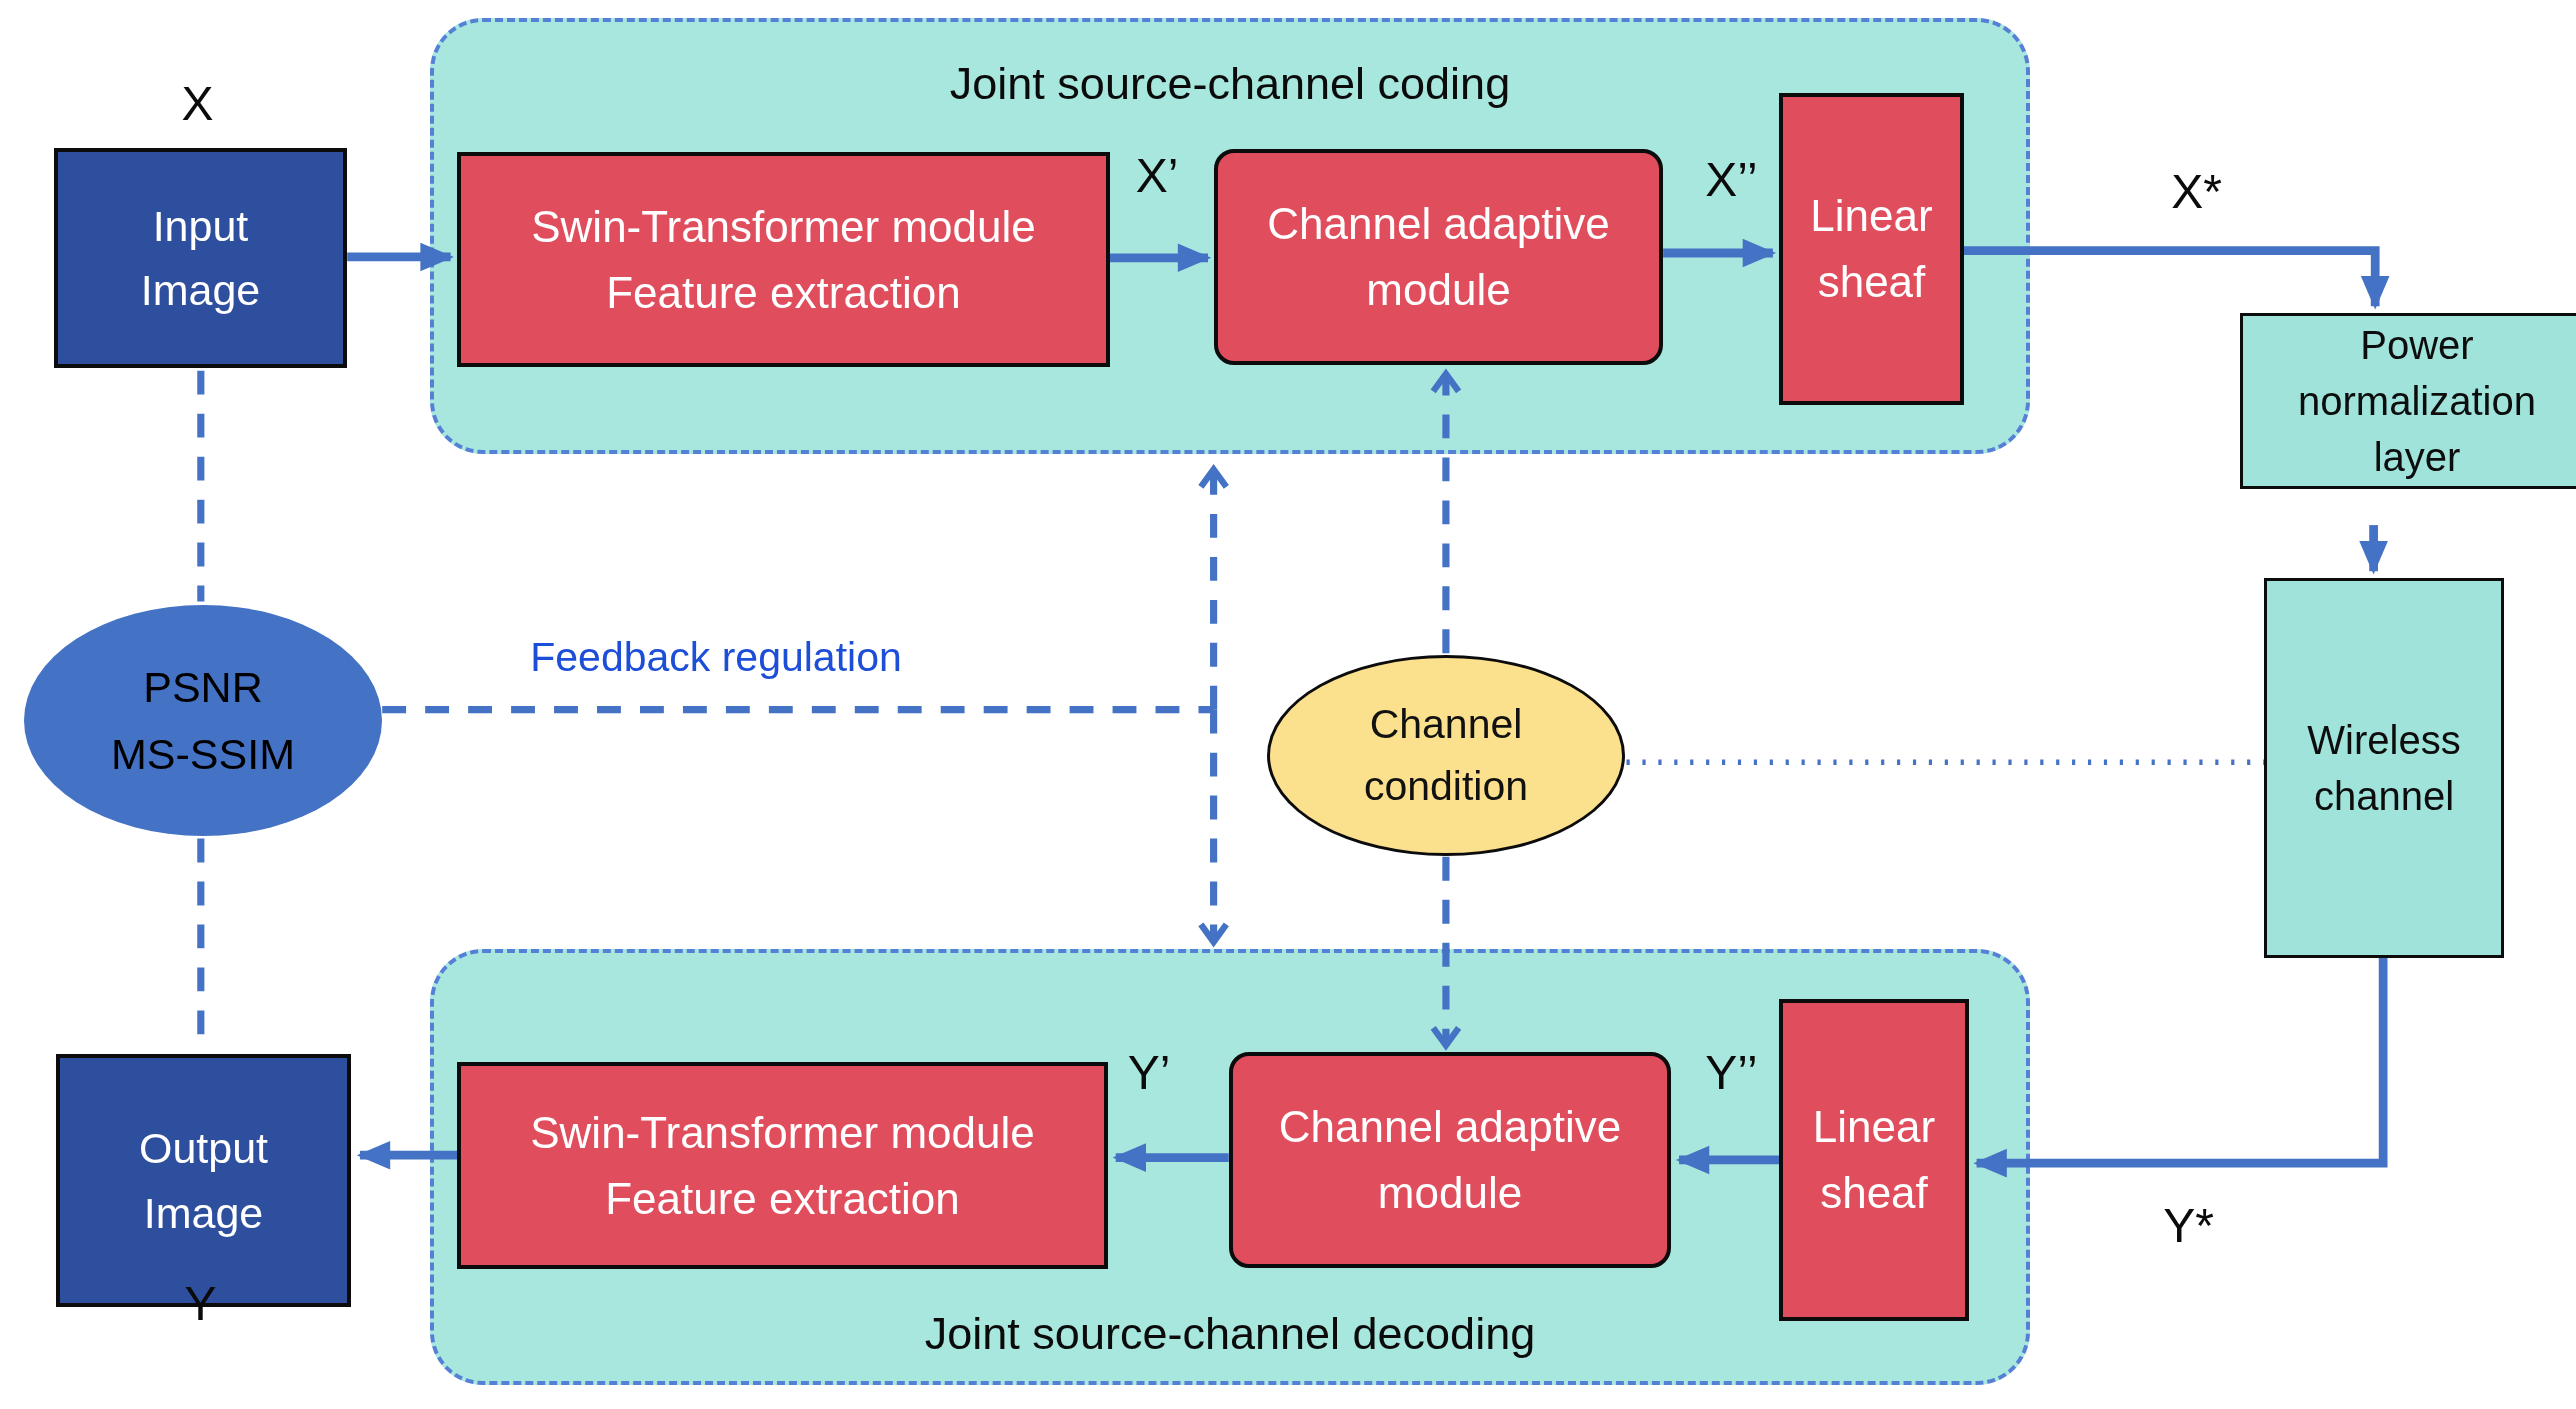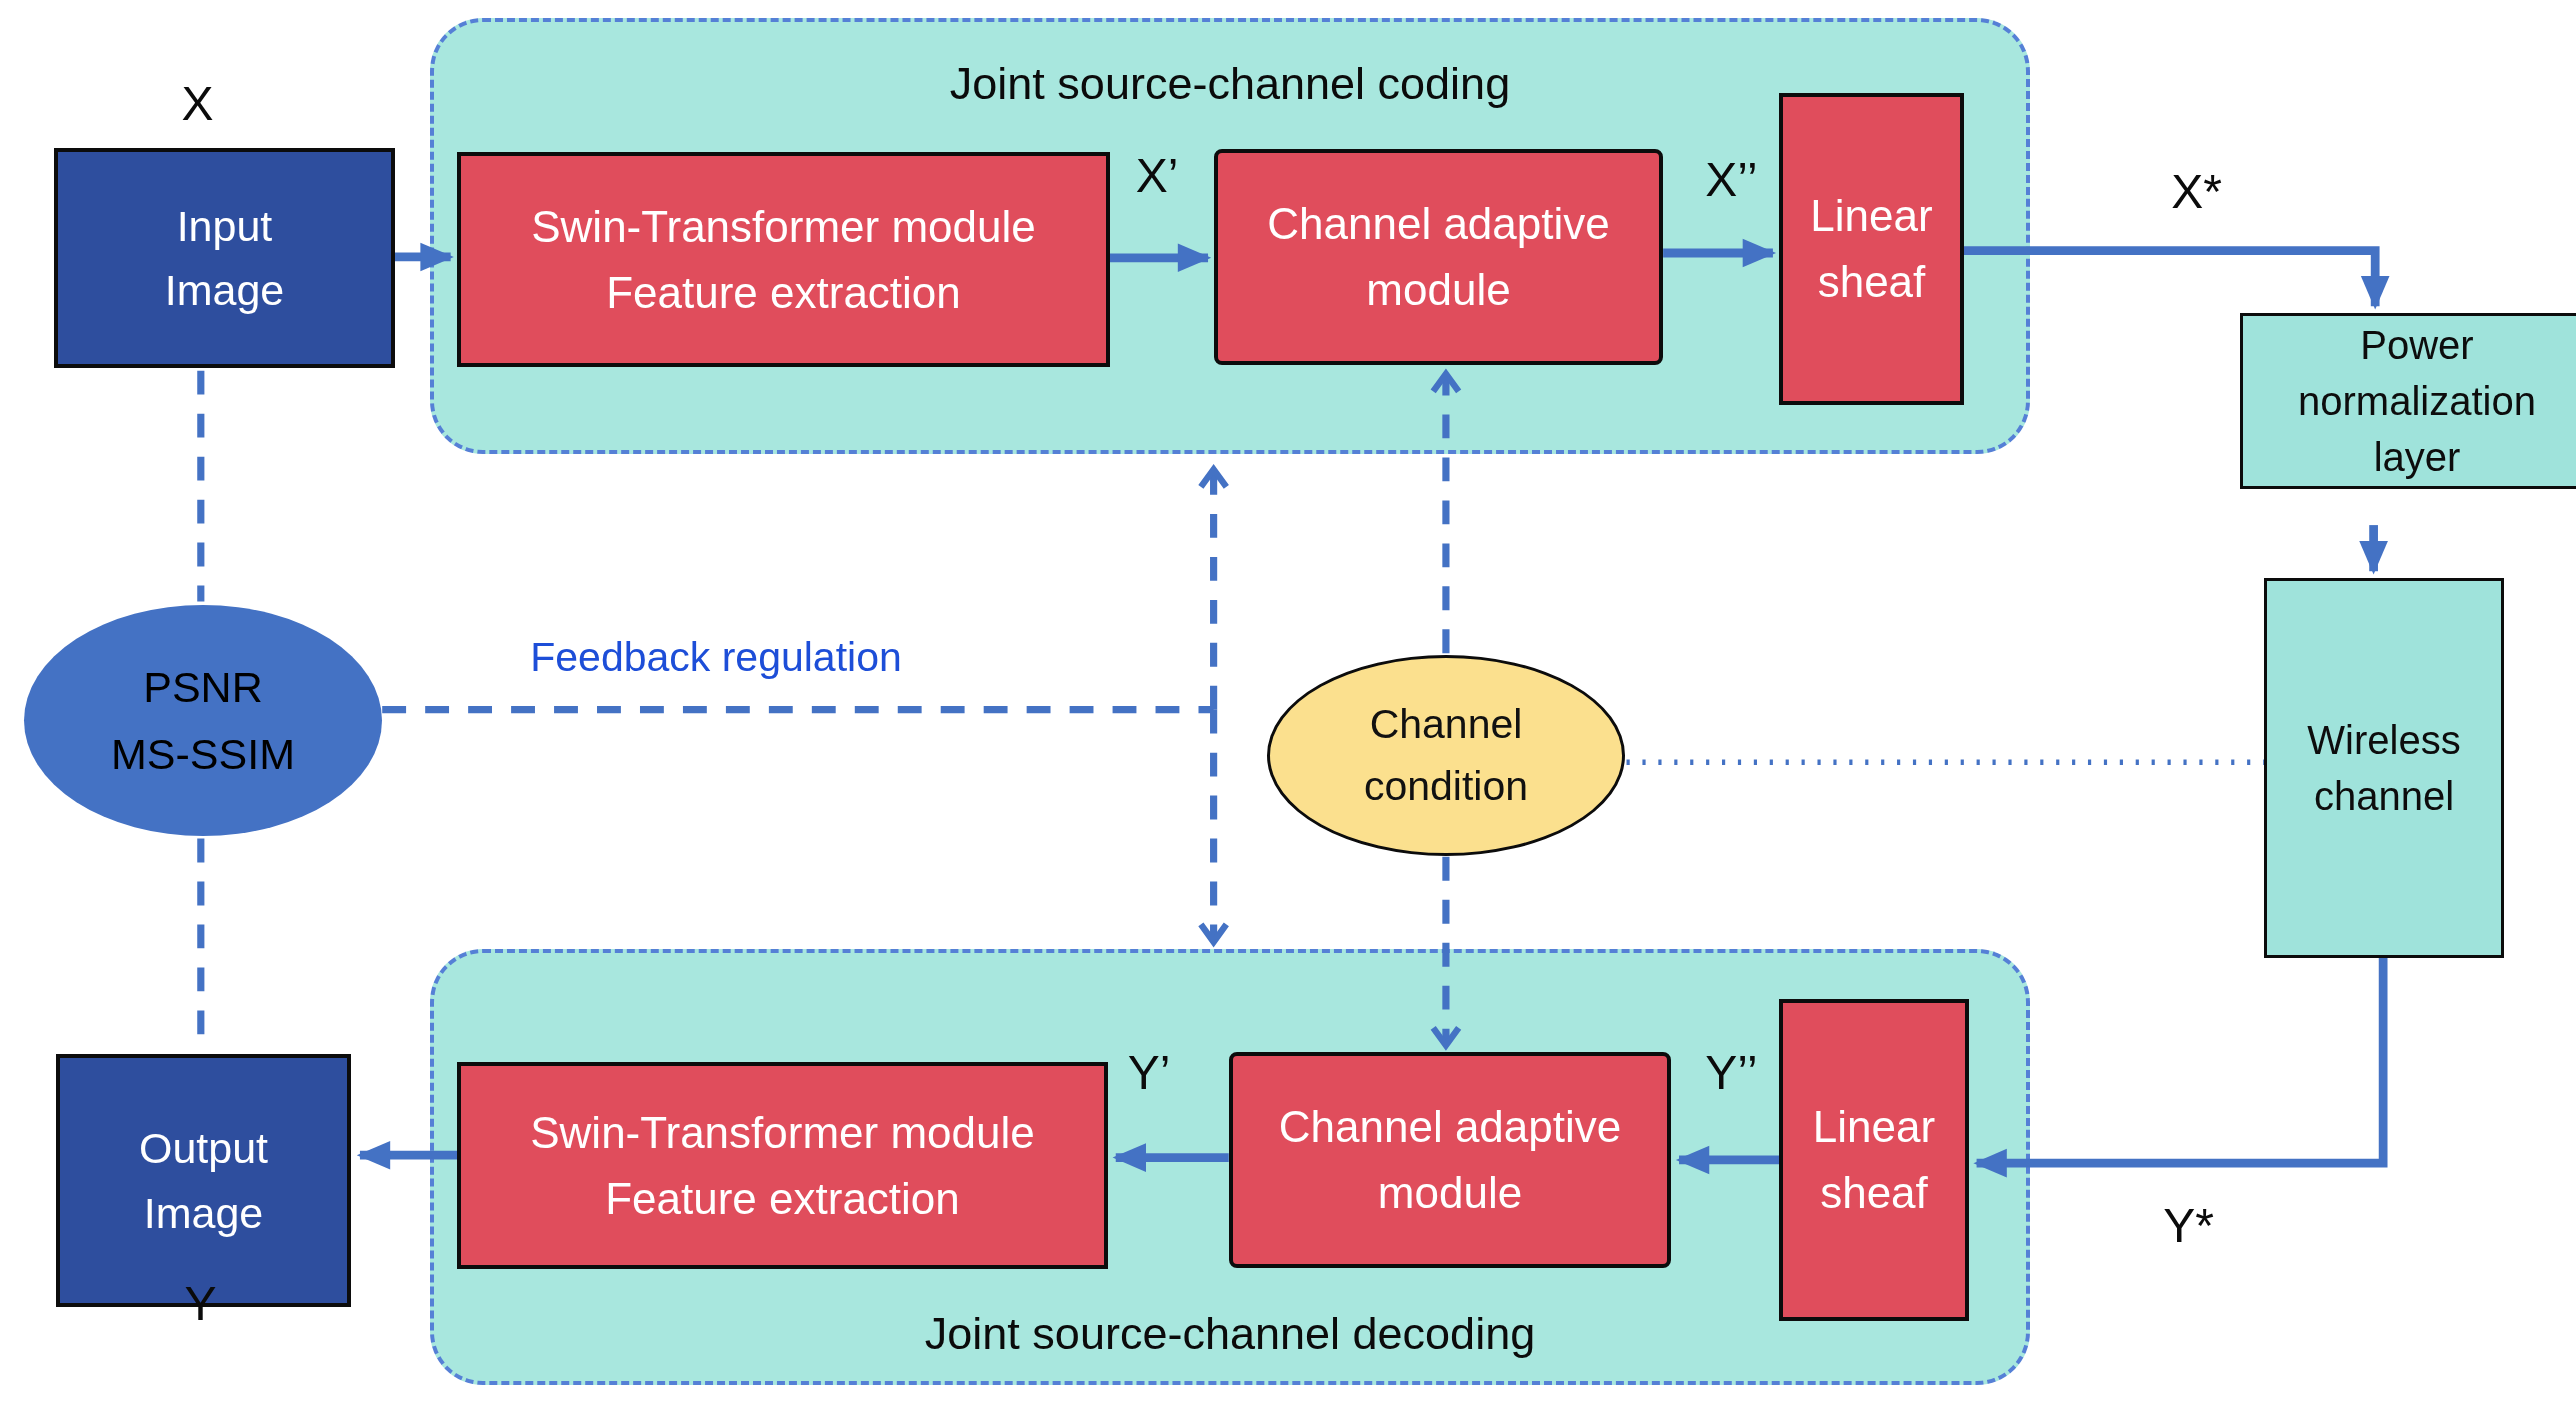--- a/index.html
+++ b/index.html
@@ -14,21 +14,21 @@
   }
   
   svg.wires{position:absolute;left:0;top:0;z-index:2;}
   
   .node{
     position:absolute;display:flex;align-items:center;justify-content:center;
     text-align:center;white-space:pre-line;z-index:3;box-sizing:border-box;
   }
   .blue{background:#2E4E9E;border:4px solid #0c0c0c;color:#ffffff;font-size:43px;line-height:1.5;}
   .red{background:#E04D5C;border:4px solid #0c0c0c;color:#ffffff;font-size:44px;line-height:1.5;}
-  .rounded{border-radius:8px;}
+  .rounded{border-radius:20px;}
   .tealbox{background:#9FE3DB;border:3.2px solid #0c0c0c;color:#0d0d0d;font-size:40px;line-height:1.4;}
   .ellipse{border-radius:50%;}
   .psnr-node{background:#4472C4;color:#000000;font-size:43px;line-height:1.55;border:none;}
   .cc-node{background:#FBE08E;border:3.2px solid #0c0c0c;color:#111111;font-size:41px;line-height:1.5;}
   .title{
     position:absolute;z-index:3;color:#0b0b0b;font-size:45px;text-align:center;
     display:flex;align-items:center;justify-content:center;
   }
   .sig{
     position:absolute;z-index:3;color:#0b0b0b;font-size:48px;
@@ -36,21 +36,21 @@
   }
   .feedback{
     position:absolute;z-index:3;color:#1d4ed8;font-size:41px;text-align:center;
     display:flex;align-items:center;justify-content:center;
   }
   
   #enc-box{left:430px;top:17.5px;width:1600px;height:436px;}
   #dec-box{left:430px;top:949px;width:1600px;height:436px;}
   #enc-title{left:430px;top:57px;width:1600px;height:53px;}
   #dec-title{left:430px;top:1307px;width:1600px;height:53px;}
-  #input-box{left:54px;top:148px;width:341px;height:220px;}
+  #input-box{left:54px;top:148px;width:293px;height:220px;}
   #output-box{left:56px;top:1054px;width:295px;height:253px;}
   #enc-swin{left:457px;top:152px;width:653px;height:215px;}
   #enc-cam{left:1214px;top:149px;width:449px;height:216px;}
   #enc-lin{left:1779px;top:93px;width:185px;height:312px;}
   #dec-swin{left:457px;top:1062px;width:651px;height:207px;}
   #dec-cam{left:1229px;top:1052px;width:442px;height:216px;}
   #dec-lin{left:1779px;top:999px;width:190px;height:322px;}
   #power-box{left:2196px;top:313px;width:354px;height:176px;margin-left:44px;}
   #wireless-box{left:2264px;top:578px;width:240px;height:380px;}
   #psnr-node{left:24px;top:605px;width:358px;height:231px;}

